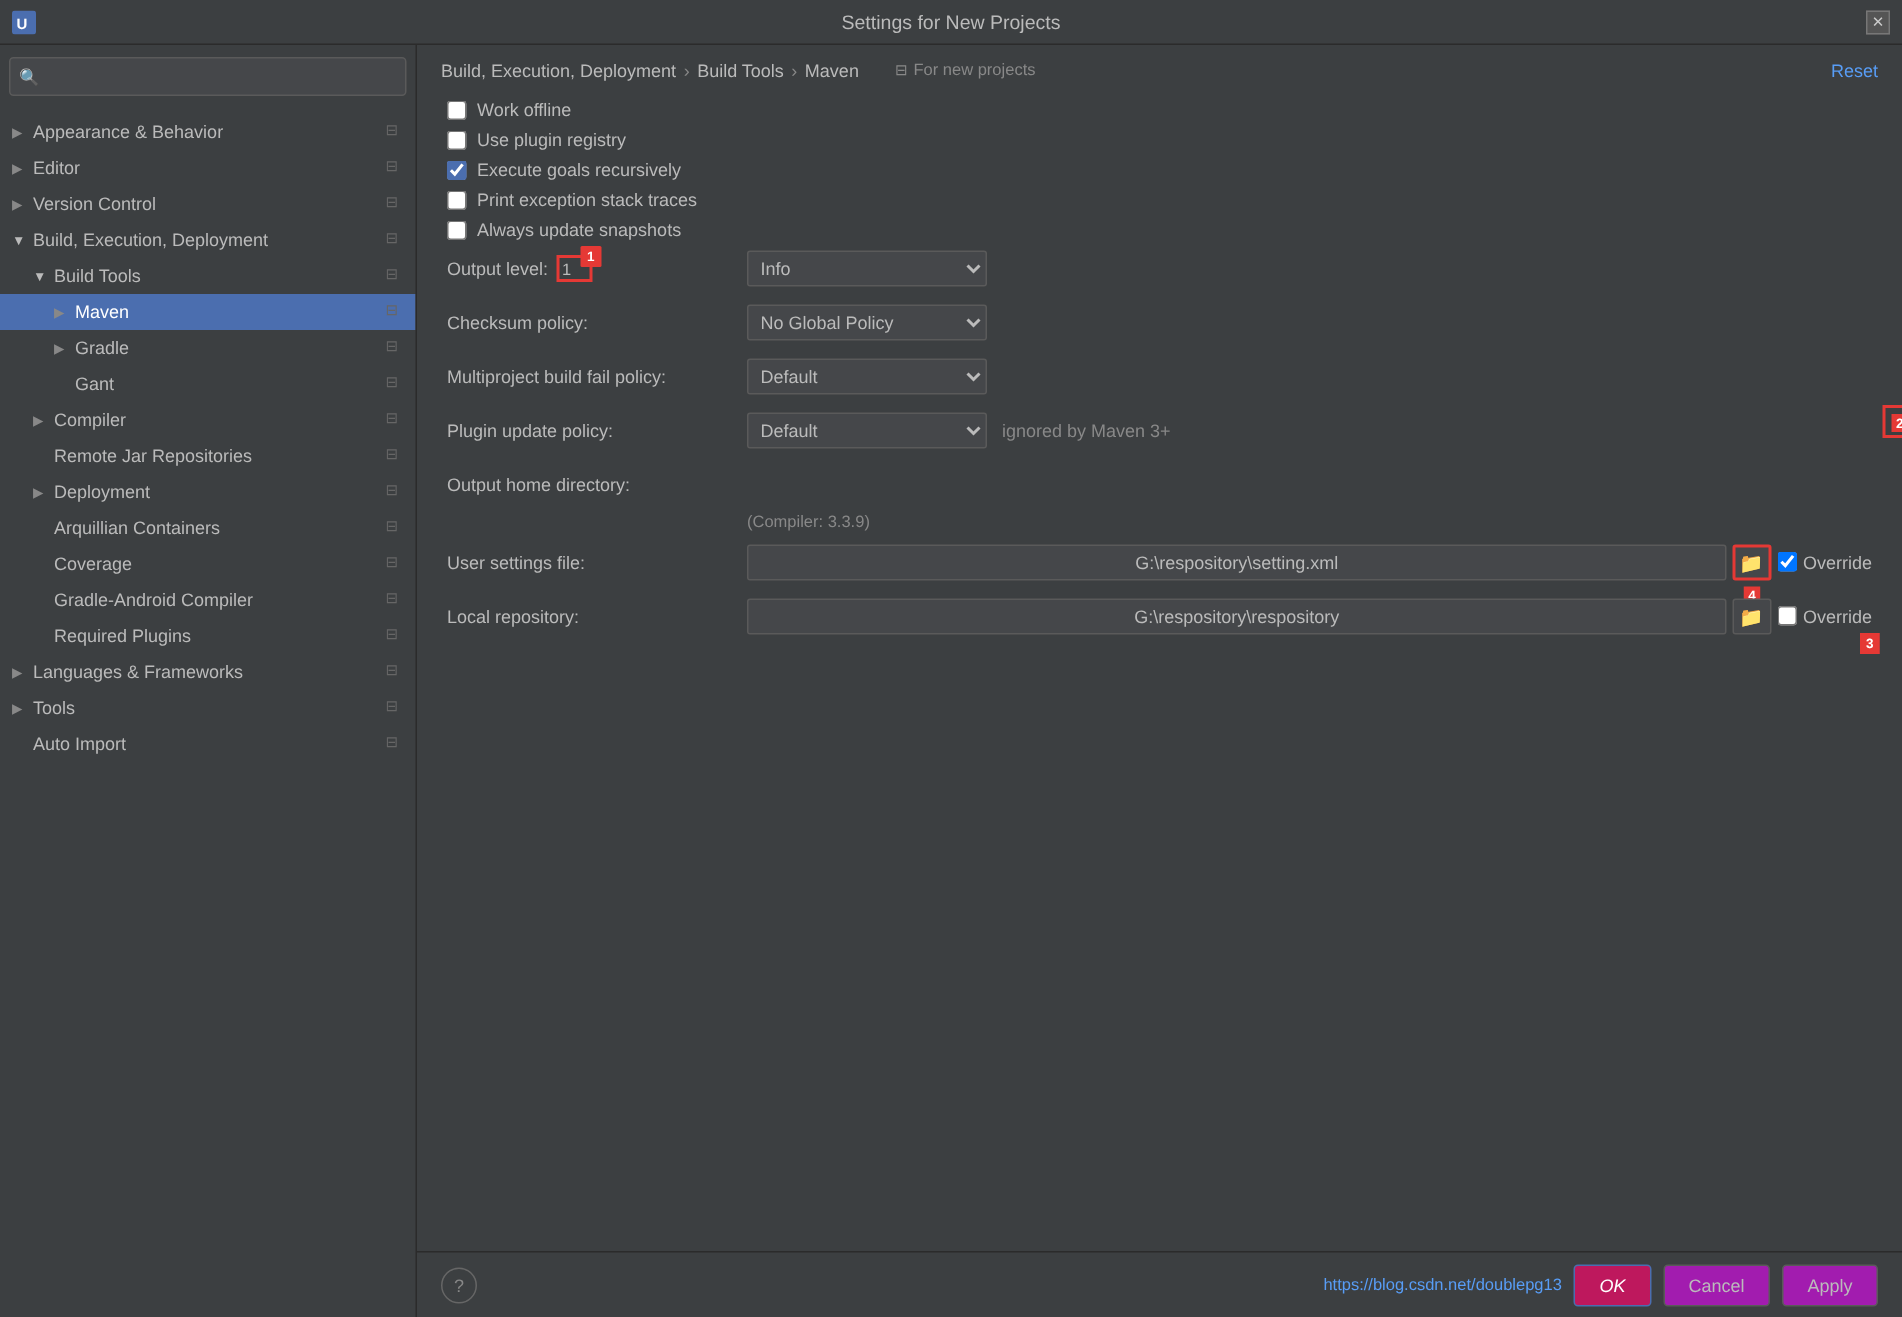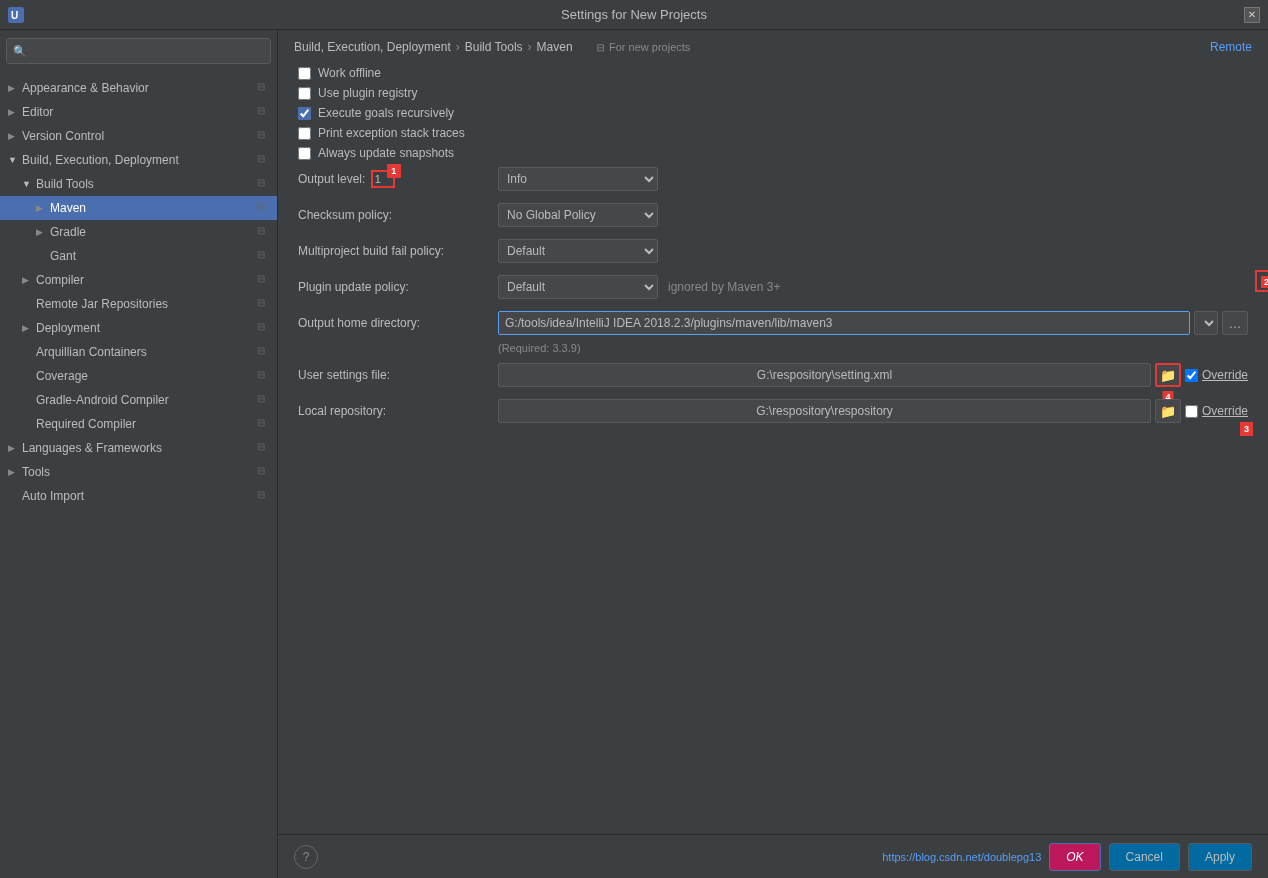--- a/index.html
+++ b/index.html
@@ -220,23 +220,22 @@
       align-items: center;
       justify-content: center;
       cursor: pointer;
       color: #aaa;
       font-size: 13px;
     }
     .ignored-text { color: #888; margin-left: 10px; font-size: 12px; }
     .version-text { color: #888; font-size: 11px; margin-top: -4px; margin-bottom: 8px; padding-left: 200px; }
     .override-row {
       display: flex;
-      align-items: flex-end;
+      align-items: flex-start;
       gap: 4px;
-      text-decoration: underline;
     }
     .override-label { color: #bbbbbb; font-size: 12px; }
     
     .bottom-bar {
       height: 44px;
       background: #3c3f41;
       border-top: 1px solid #2b2b2b;
       display: flex;
       align-items: center;
       justify-content: flex-end;
@@ -245,21 +244,21 @@
       flex-shrink: 0;
     }
     .btn {
       height: 28px;
       padding: 0 16px;
       border-radius: 3px;
       border: 1px solid #5a5a5a;
       cursor: pointer;
       font-size: 12px;
       color: #bbbbbb;
-      background: #0369a1;
+      background: #a21caf;
     }
     .btn-primary {
       background: #be185d;
       border-color: #4b6eaf;
       color: #fff;
       font-style: italic;
     }
     .question-btn {
       width: 24px;
       height: 24px;
@@ -375,21 +374,21 @@
           <span class="label">Coverage</span>
           <span class="page-icon">⊟</span>
         </div>
         <div class="tree-item indent-1">
           <span class="arrow"></span>
           <span class="label">Gradle-Android Compiler</span>
           <span class="page-icon">⊟</span>
         </div>
         <div class="tree-item indent-1">
           <span class="arrow"></span>
-          <span class="label">Required Compiler</span>
+          <span class="label">Required Plugins</span>
           <span class="page-icon">⊟</span>
         </div>
         <div class="tree-item indent-0">
           <span class="arrow">▶</span>
           <span class="label">Languages &amp; Frameworks</span>
           <span class="page-icon">⊟</span>
         </div>
         <div class="tree-item indent-0">
           <span class="arrow">▶</span>
           <span class="label">Tools</span>
@@ -408,21 +407,21 @@
       <div style="display:flex; align-items:center; gap:4px;">
         <span class="breadcrumb">
           <span>Build, Execution, Deployment</span>
           <span class="breadcrumb-sep">›</span>
           <span>Build Tools</span>
           <span class="breadcrumb-sep">›</span>
           <span>Maven</span>
         </span>
         <span class="for-new-projects">For new projects</span>
       </div>
-      <span class="reset-btn">Remote</span>
+      <span class="reset-btn">Reset</span>
     </div>
 
     <div class="settings-panel">
 
       <div id="checkboxes-container">
           <div class="checkbox-row">
             <input type="checkbox" style="">
             <span>Work offline</span>
           </div>
           <div class="checkbox-row">
@@ -487,34 +486,27 @@
           <option>Force update</option>
           <option>Suppress update</option>
           <option>Never</option>
         </select>
         <span class="ignored-text">ignored by Maven 3+</span>
       </div>
 
 
       <div class="form-row" style="position:relative;">
         <span class="form-label">Output home directory:</span>
-        <div class="input-row" style="position:relative;">
-          <input type="text" class="long-input" id="maven-home-input" value="G:/tools/idea/IntelliJ IDEA 2018.2.3/plugins/maven/lib/maven3" style="">
-          <select style="width:24px; min-width:24px; padding:0; background:#45474a; border:1px solid #5a5a5a;">
-            <option></option>
-          </select>
-          <div class="browse-btn">…</div>
-        </div>
 
         <div style="position:absolute; right:-30px; top:-40px; border:2px solid #e53935; padding:2px 4px; pointer-events:none;">
           <span style="background:#e53935; color:white; font-size:9px; font-weight:bold; padding:1px 3px;">2</span>
         </div>
       </div>
 
-      <div class="version-text">(Required: 3.3.9)</div>
+      <div class="version-text">(Compiler: 3.3.9)</div>
 
       <div class="form-row" style="position:relative;">
         <span class="form-label">User settings file:</span>
         <div class="input-row">
           <input type="text" class="long-input long-input-normal" id="user-settings-input" value="G:\respository\setting.xml" style="">
           <div class="browse-btn" style="border:2px solid #e53935; position:relative;">
             📁
             <span style="position:absolute; bottom:-18px; left:50%; transform:translateX(-50%); background:#e53935; color:white; font-size:9px; font-weight:bold; padding:1px 3px; white-space:nowrap;">4</span>
           </div>
           <div class="override-row">

